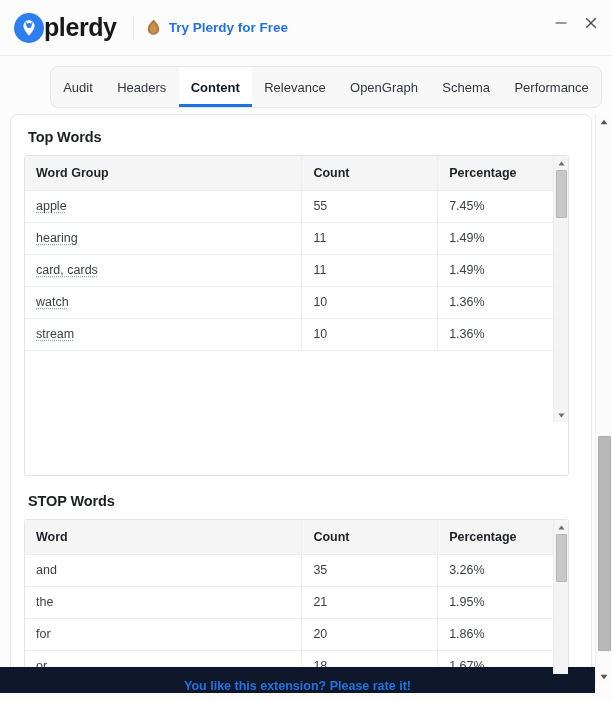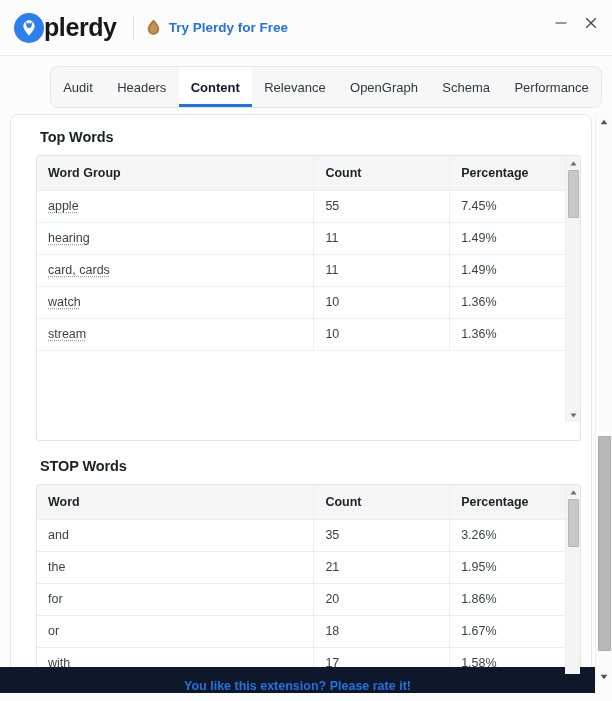--- a/index.html
+++ b/index.html
@@ -165,21 +165,21 @@
     width: 582px;
     height: 561px;
     background: #ffffff;
     border: 1px solid #e6e6e8;
     border-radius: 8px;
     overflow: hidden;
   }
 
   .card-inner {
     position: absolute;
-    left: 12px; top: 0;
+    left: 0; top: 0;
     width: 568px;
     height: 100%;
     padding: 14px 10px 0 13px;
     overflow: hidden;
   }
 
   .section-title {
     font-size: 14.5px;
     font-weight: 700;
     color: #1d1f23;
@@ -401,21 +401,21 @@
         <span>Performance</span>
       </div>
     </div>
   </div>
 
   <div class="content-card">
     <div class="card-inner">
 
       <h2 class="section-title">Top Words</h2>
 
-      <div class="table-box" style="height:286px;">
+      <div class="table-box" style="height:321px;">
         <div class="tbl-scroll" style="height:266px;">
           <table class="words">
             <colgroup>
                 <col class="c-word">
                 <col class="c-count">
                 <col class="c-pct">
               </colgroup>
             <thead>
               <tr>
                 <th>Word Group</th>

